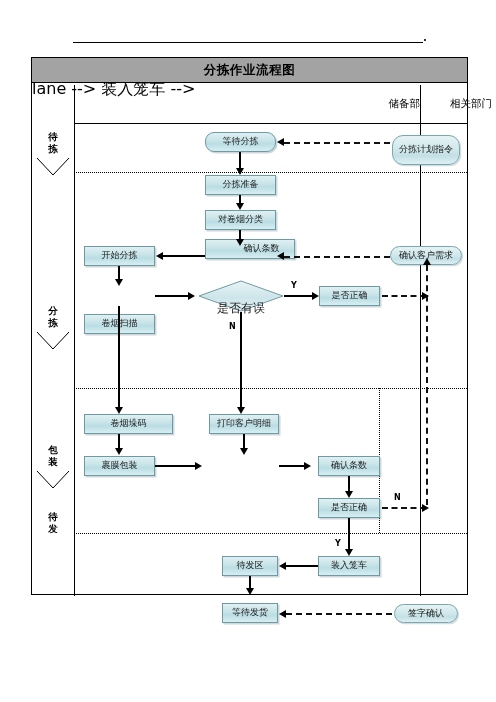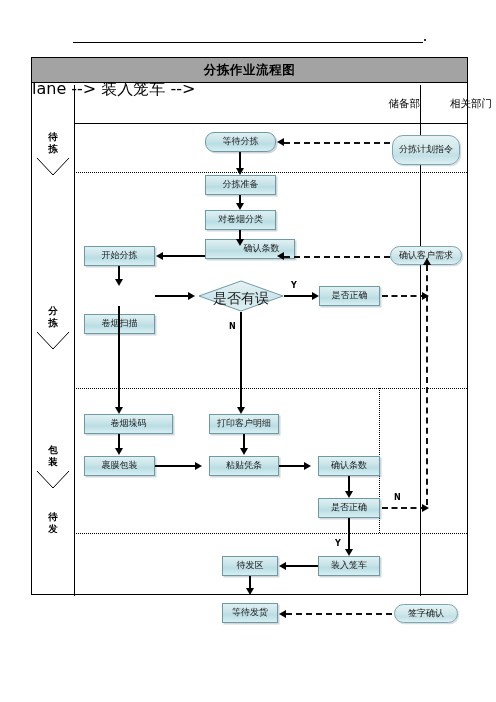--- a/index.html
+++ b/index.html
@@ -142,27 +142,27 @@
     border: 1px solid #7aa7b2;
     border-radius: 11px;
     box-shadow: 1.2px 1.2px 0 rgba(120,140,150,0.3);
   }
   .dec-wrap {
     position: absolute;
   }
   .dec-wrap svg { display: block; }
   .dec-label {
     position: absolute;
-    left: 0; top: 3px;
+    left: 0; top: 12px;
     width: 100%;
     height: 100%;
     display: flex;
     align-items: center;
     justify-content: center;
-    font-size: 14px;
+    font-size: 12px;
     color: #1a1a1a;
   }
 
   
   .ln {
     position: absolute;
     background: #000;
   }
   .lnv { width: 2px; }
   .lnh { height: 2px; }
@@ -315,21 +315,20 @@
     
     <div class="node proc" style="left:52px; top:356px; width:89px; height:20px;">卷烟垛码</div>
 
     
     <div class="node proc" style="left:52px; top:398px; width:71px; height:20px;">裹膜包装</div>
 
     
     <div class="node proc" style="left:177px; top:356px; width:70px; height:20px;">打印客户明细</div>
 
     
-    <div class="node proc" style="left:177px; top:398px; width:70px; height:20px;">粘贴凭条</div>
 
     
     <div class="node proc" style="left:286px; top:398px; width:62px; height:20px;">确认条数</div>
 
     
     <div class="node proc" style="left:286px; top:440px; width:62px; height:20px;">是否正确</div>
 
     
     <div class="node proc" style="left:286px; top:498px; width:62px; height:20px;">装入笼车</div>
 

